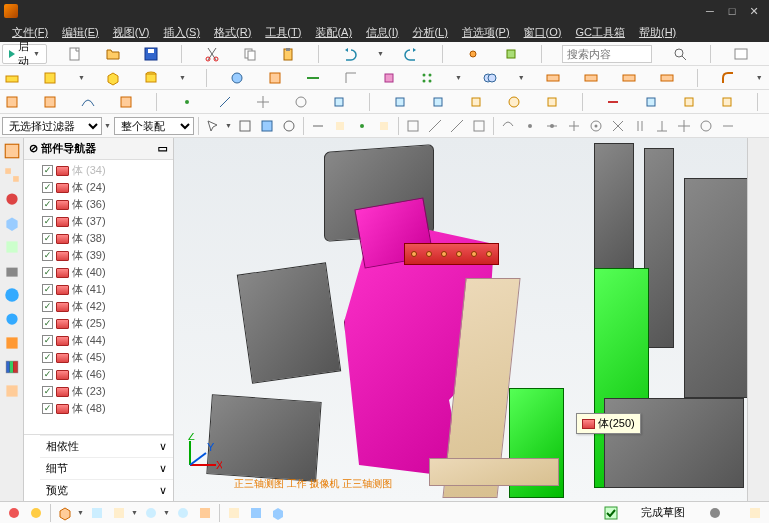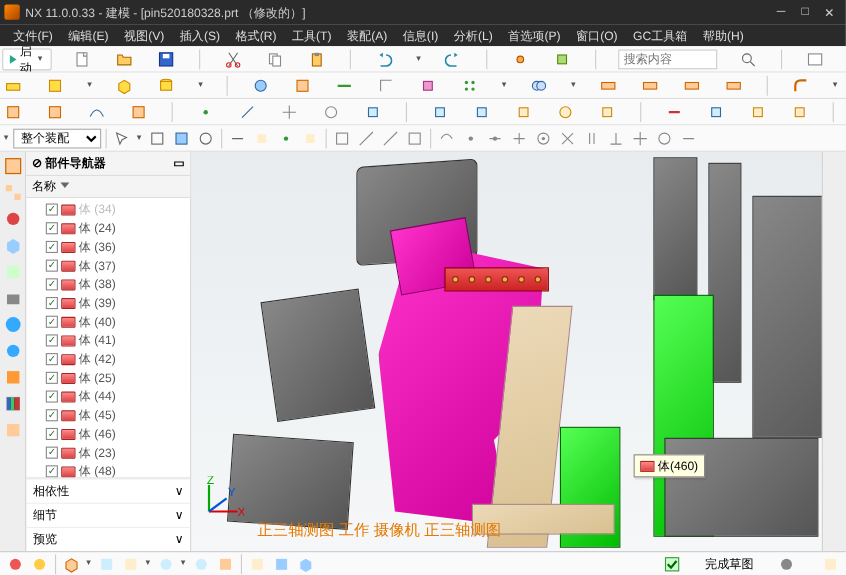--- a/index.html
+++ b/index.html
@@ -1,21 +1,21 @@
 <!DOCTYPE html>
 <html><head>
 <meta charset="utf-8">
 <style>
 * { margin:0; padding:0; box-sizing:border-box; font-family:"Microsoft YaHei","SimSun",sans-serif; font-size:11px; }
 body { background:#f0f0f0; width:769px; height:523px; overflow:hidden; display:flex; flex-direction:column; }
 .title-bar { background:#2a2a2a; color:#ccc; height:22px; display:flex; align-items:center; padding:0 4px; }
 .title-bar .logo { width:14px; height:14px; background:linear-gradient(135deg,#f80,#a40); border-radius:2px; margin-right:5px; }
 .title-bar .min,.title-bar .max,.title-bar .close{ width:22px;height:18px;display:flex;align-items:center;justify-content:center;color:#ccc;}
 .menu-bar { background:#2a2a2a; color:#ddd; height:20px; display:flex; align-items:center; padding:0 6px; gap:2px; }
-.menu-bar span { padding:2px 6px; cursor:default; }
+.menu-bar span { padding:2px 6px; cursor:default;text-decoration:underline; }
 .toolbar-row { background:#fafafa; border-bottom:1px solid #ddd; display:flex; align-items:center; padding:1px 2px; gap:18px; height:24px; overflow:hidden;}
 .ico { width:20px; height:20px; display:inline-flex; align-items:center; justify-content:center; border:1px solid transparent; border-radius:2px; cursor:pointer; flex-shrink:0;}
 .ico svg { width:16px; height:16px; }
 .sep { width:1px; height:18px; background:#ccc; margin:0 2px; flex-shrink:0;}
 .dropdown-arrow { width:8px; font-size:7px; color:#555; }
 .start-btn { display:flex; align-items:center; gap:3px; padding:0 6px; height:20px; border:1px solid #ccc; background:#fff; border-radius:2px; cursor:pointer;}
 .start-btn .play{width:0;height:0;border-left:6px solid #2a8;border-top:4px solid transparent;border-bottom:4px solid transparent;}
 .search-box { border:1px solid #ccc; height:18px; width:90px; padding:0 4px; color:#aaa; background:#fff; margin-left:auto;}
 .filter-row { background:#fafafa; border-bottom:1px solid #ddd; display:flex; align-items:center; padding:1px 2px; height:24px; gap:2px;}
 .filter-row select,.filter-row .combo { border:1px solid #aaa; height:18px; font-size:11px; background:#fff; padding:0 2px;}
@@ -25,43 +25,42 @@
 .nav-panel { width:150px; background:#fff; border-right:1px solid #ccc; display:flex; flex-direction:column; }
 .nav-header { background:#f4f4f4; border-bottom:1px solid #ddd; padding:3px 5px; font-weight:bold; display:flex; align-items:center; justify-content:space-between;}
 .col-head { background:#f4f4f4; border-bottom:1px solid #ddd; padding:2px 5px; display:flex; align-items:center; gap:4px;}
 .col-head .sort-ico{width:8px;height:8px;border-top:5px solid #666;border-left:4px solid transparent;border-right:4px solid transparent;}
 .tree { flex:1; overflow:auto; padding:2px 0; }
 .tree-item { display:flex; align-items:center; padding:1px 4px 1px 18px; gap:3px; cursor:default; white-space:nowrap;}
 .tree-item .cb{width:11px;height:11px;border:1px solid #888;background:#fff;display:flex;align-items:center;justify-content:center;color:#2a6e2a;font-size:9px;line-height:1;}
 .tree-item .bodyico{width:13px;height:10px;background:linear-gradient(#f88,#d44);border:1px solid #a22;border-radius:1px;}
 .tree-item .lbl{color:#888;}
 .nav-footer { border-top:1px solid #ddd; }
-.nav-footer div{padding:3px 6px;border-top:1px solid #eee;display:flex;align-items:center;justify-content:space-between;cursor:pointer;}
+.nav-footer div{padding:3px 6px;border-top:1px solid #eee;display:flex;align-items:center;justify-content:space-between;cursor:pointer;margin-left:16px;}
 .viewport { flex:1; background:linear-gradient(#e8ecef,#f5f7f8); position:relative; overflow:hidden;}
 .triad { position:absolute; left:8px; bottom:28px; width:40px; height:40px;}
-.orient-text{position:absolute;left:60px;bottom:10px;color:#e67a00;font-size:14px;}
+.orient-text{position:absolute;left:60px;bottom:10px;color:#e67a00;font-size:10px;}
 .tooltip{position:absolute;left:402px;top:275px;background:#ffffe1;border:1px solid #888;padding:2px 5px;font-size:11px;box-shadow:1px 1px 2px rgba(0,0,0,.2);display:flex;align-items:center;gap:3px;}
 .tooltip .bodyico{width:13px;height:10px;background:linear-gradient(#f88,#d44);border:1px solid #a22;}
 .right-rail { width:22px; background:#eee; border-left:1px solid #ccc; display:flex; flex-direction:column; align-items:center; padding-top:4px; gap:6px;}
 .status-bar { height:22px; background:#fafafa; border-top:1px solid #ccc; display:flex; align-items:center; padding:0 4px; gap:2px;}
 
 .shape{position:absolute;}
 .gray-block{background:linear-gradient(135deg,#888,#555);border:1px solid #333;}
 .magenta{background:linear-gradient(135deg,#f3c,#c09);border:1px solid #806;}
 .green{background:linear-gradient(135deg,#5f5,#0b0);border:1px solid #060;}
 .tan{background:linear-gradient(160deg,#ecd9b8,#d8c090);border:1px solid #a88;}
 .red-strip{background:linear-gradient(#e55,#c22);border:1px solid #800;display:flex;align-items:center;justify-content:space-around;padding:1px;}
 .red-strip .hole{width:6px;height:6px;background:#fa5;border-radius:50%;border:1px solid #830;}
 </style>
 </head>
 <body>
 
 <div class="title-bar">
   <div class="logo"></div>
-  <span>NX 11.0.0.33 - 建模 - [pin520180328.prt （修改的）]</span>
   <div style="margin-left:auto;display:flex;">
     <div class="min">─</div>
     <div class="max">□</div>
     <div class="close">✕</div>
   </div>
 </div>
 
 <div class="menu-bar">
   <span>文件(F)</span>
   <span>编辑(E)</span>
@@ -495,20 +494,21 @@
       </svg>
     </div>
   <div class="ico">
       <svg viewBox="0 0 16 16">
         <rect x="4" y="4" width="8" height="8" fill="#fec"></rect>
       </svg>
     </div>
 </div>
 
 <div class="filter-row">
+  <select class="combo" style="width:100px"><option>无选择过滤器</option></select>
   <span class="dropdown-arrow">▼</span>
   <select class="combo" style="width:80px"><option>整个装配</option></select>
   <div class="sep"></div>
   <div class="ico">
       <svg viewBox="0 0 16 16">
         <path d="M3 3l3 10 2-4 4-2z" fill="#fff" stroke="#666"></path>
       </svg>
     </div>
   <span class="dropdown-arrow">▼</span>
   <div class="ico">
@@ -692,24 +692,20 @@
       </div>
   </div>
 
   <div class="nav-panel">
     <div class="nav-header">
       <span style="display:flex;align-items:center;gap:3px">
           <span>⊘</span>
           <span>部件导航器</span>
         </span>
       <span>▭</span>
-    </div>
-    <div class="col-head">
-      <span>名称</span>
-      <div class="sort-ico"></div>
     </div>
     <div class="tree" id="tree">
         <div class="tree-item">
           <span class="cb">✓</span>
           <span class="bodyico"></span>
           <span class="lbl" style="color:#bbb">体 (34)</span>
         </div>
         <div class="tree-item">
           <span class="cb">✓</span>
           <span class="bodyico"></span>
@@ -816,21 +812,21 @@
         <div class="hole"></div>
         <div class="hole"></div>
         <div class="hole"></div>
         <div class="hole"></div>
     </div>
     <div class="shape gray-block" style="left:35px;top:260px;width:110px;height:80px;transform:rotate(4deg)"></div>
     <div class="shape gray-block" style="left:430px;top:260px;width:140px;height:90px;"></div>
 
     <div class="tooltip">
       <div class="bodyico"></div>
-      <span>体(460)</span>
+      <span>体(250)</span>
     </div>
 
     <svg class="triad" viewBox="0 0 40 40">
       <line x1="8" y1="32" x2="8" y2="8" stroke="#0a0" stroke-width="2"></line>
       <line x1="8" y1="32" x2="34" y2="32" stroke="#d00" stroke-width="2"></line>
       <line x1="8" y1="32" x2="24" y2="20" stroke="#05d" stroke-width="2"></line>
       <text x="6" y="7" fill="#0a0" font-size="8">Z</text>
       <text x="34" y="36" fill="#d00" font-size="8">X</text>
       <text x="25" y="18" fill="#05d" font-size="8">Y</text>
     </svg>

